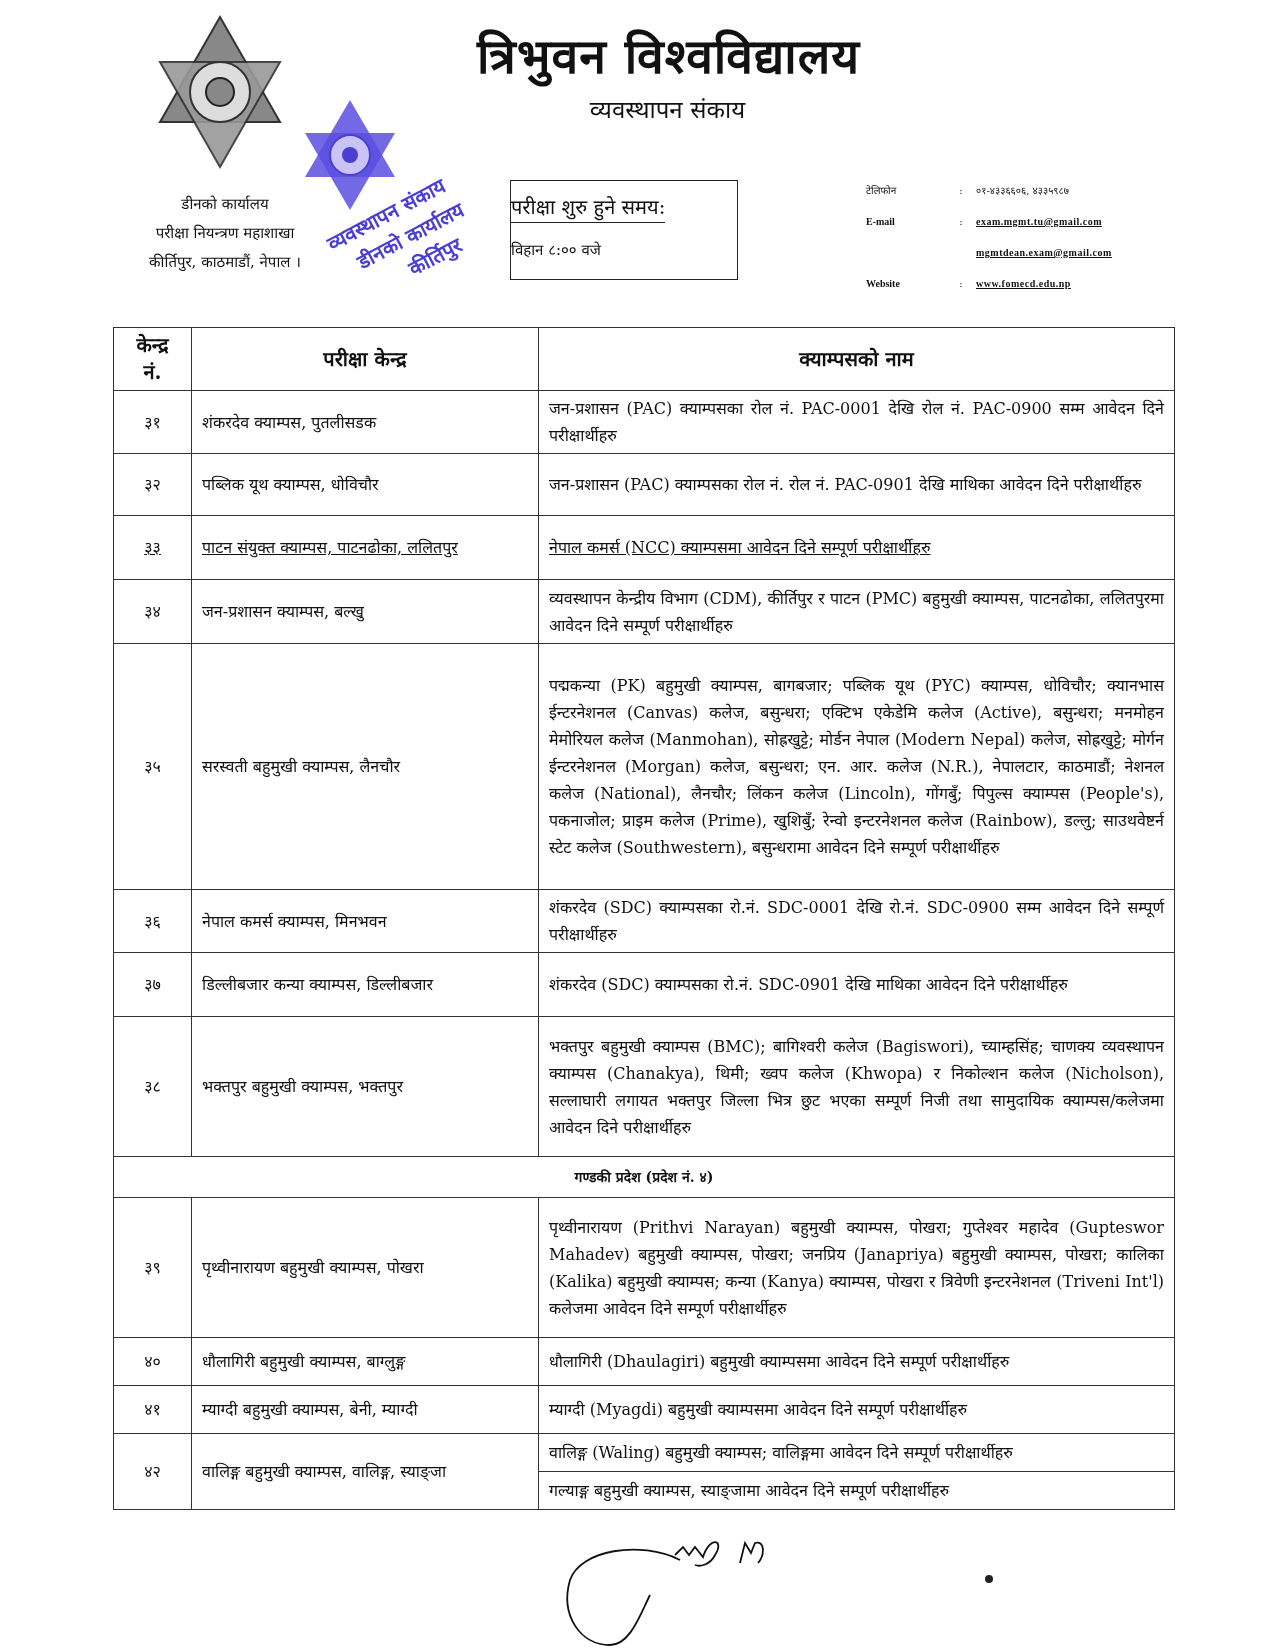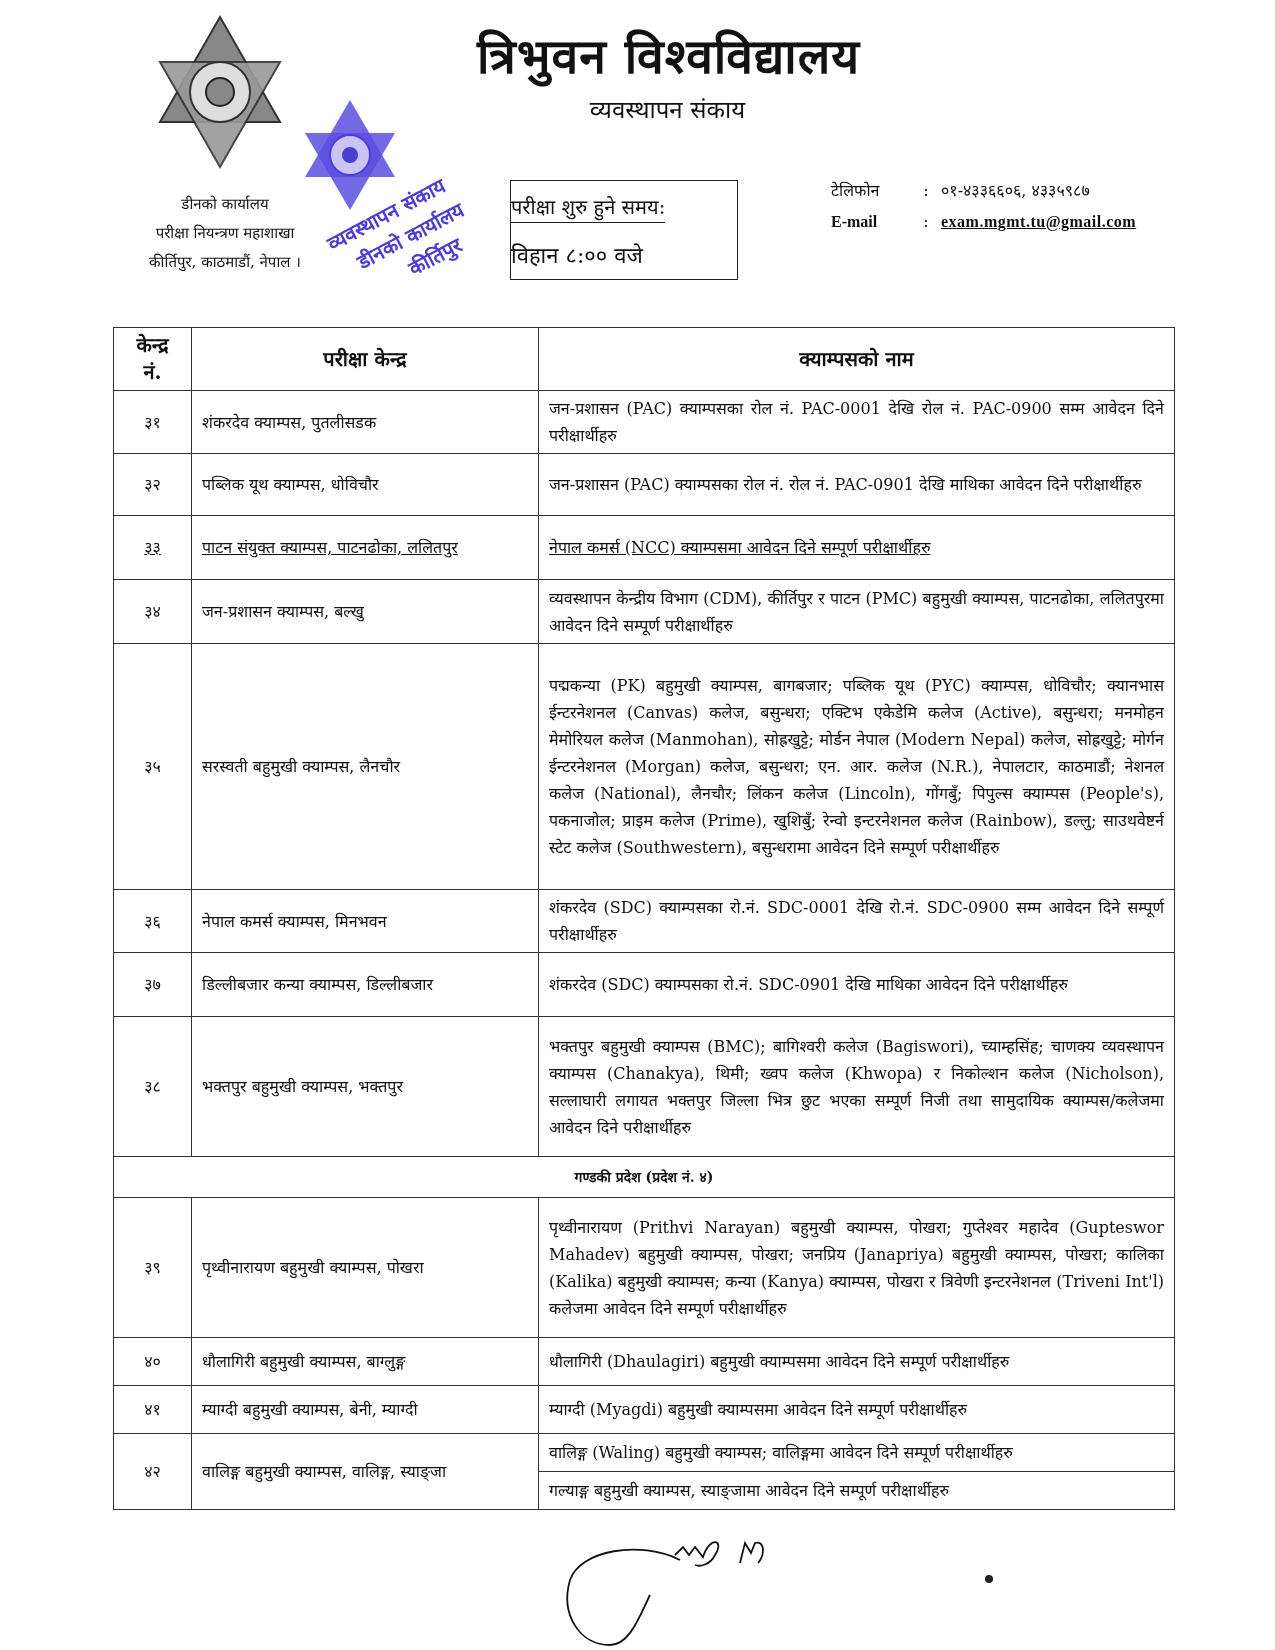--- a/index.html
+++ b/index.html
@@ -6,22 +6,22 @@
   body{width:1275px;height:1650px;position:relative;overflow:hidden;font-family:"DejaVu Serif","Liberation Serif",serif;color:#111;}
   .abs{position:absolute;}
   .logo-left{left:150px;top:12px;width:140px;height:160px;}
   .logo-stamp{left:290px;top:95px;width:120px;height:120px;}
   .title{left:0;width:1275px;top:22px;text-align:center;font-size:48px;font-weight:bold;letter-spacing:1px;padding-left:62px;box-sizing:border-box;}
   .subtitle{left:0;width:1275px;top:92px;text-align:center;font-size:24px;padding-left:60px;box-sizing:border-box;}
   .office{left:105px;top:190px;width:240px;text-align:center;font-size:15px;line-height:29px;}
   .stamp-text{left:330px;top:170px;width:180px;height:130px;color:#4a3fd0;font-size:20px;font-weight:bold;transform:rotate(-28deg);transform-origin:left top;line-height:30px;}
   .time-box{left:510px;top:180px;width:228px;height:100px;border:1.5px solid #222;box-sizing:border-box;text-align:left;}
   .time-box .lbl{font-size:20px;margin-top:12px;display:inline-block;border-bottom:1px solid #222;padding-bottom:2px;}
-  .time-box .val{font-size:22px;margin-top:16px;}
-  .contact{left:831px;top:175px;font-size:16px;line-height:31px;}
+  .time-box .val{font-size:15px;margin-top:16px;}
+  .contact{left:866px;top:175px;font-size:10px;line-height:31px;}
   .contact table{border-collapse:collapse;}
   .contact td{padding:0 6px 0 0;vertical-align:top;}
   .contact .key{width:80px;font-family:"Liberation Serif",serif;font-weight:bold;}
   .contact .sep{width:18px;text-align:center;}
   .contact .link{text-decoration:underline;font-family:"Liberation Serif",serif;font-weight:bold;letter-spacing:0.5px;}
   .main-table{position:absolute;left:113px;top:327px;width:1062px;border-collapse:collapse;font-size:16px;}
   .main-table th,.main-table td{border:1.5px solid #333;padding:4px 10px;vertical-align:middle;line-height:27px;}
   .main-table th{font-weight:bold;font-size:20px;height:30px;text-align:center;}
   .c1{width:57px;text-align:center;}
   .c2{width:326px;}
@@ -72,20 +72,30 @@
     <tbody>
         <tr>
       <td class="key" style="font-family:'DejaVu Serif',serif;font-weight:normal;">टेलिफोन</td>
       <td class="sep">:</td>
       <td>०१-४३३६६०६, ४३३५९८७</td>
     </tr>
     <tr>
       <td class="key">E-mail</td>
       <td class="sep">:</td>
       <td class="link">exam.mgmt.tu@gmail.com</td>
+    </tr>
+    <tr>
+      <td></td>
+          <td></td>
+      <td class="link">mgmtdean.exam@gmail.com</td>
+    </tr>
+    <tr>
+      <td class="key">Website</td>
+      <td class="sep">:</td>
+      <td class="link">www.fomecd.edu.np</td>
     </tr>
   </tbody>
     </table>
 </div>
 
 <table class="main-table">
   <thead>
     <tr>
       <th class="c1">केन्द्र नं.</th>
       <th class="c2">परीक्षा केन्द्र</th>

